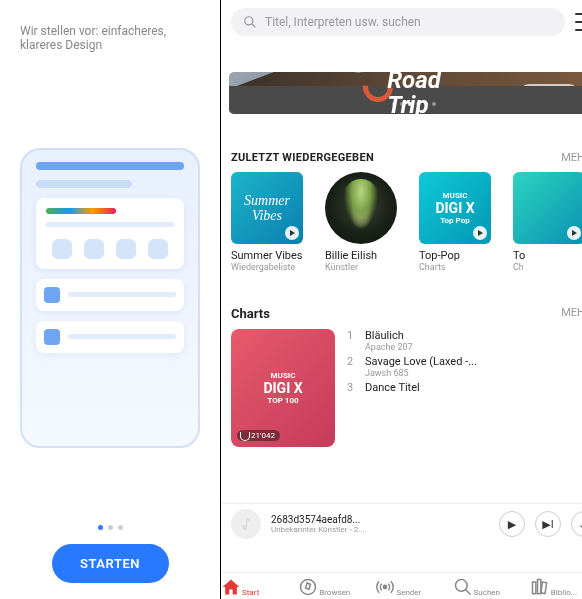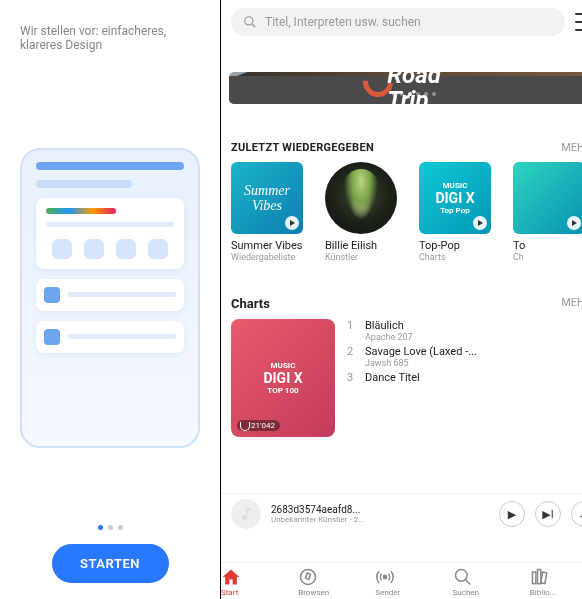--- a/index.html
+++ b/index.html
@@ -67,21 +67,21 @@
 .track .meta { flex: 1; overflow: hidden; }
 .track .tn { color: #222; white-space: nowrap; overflow: hidden; text-overflow: ellipsis; }
 .track .ta { color: #999; font-size: 9px; }
 .player { border-top: 1px solid #eee; padding: 5px 10px; display: flex; align-items: center; gap: 10px; }
 .player .art { width: 30px; height: 30px; background: #eee; border-radius: 50%; display: flex; align-items: center; justify-content: center; color: #ccc; }
 .player .meta { flex: 1; overflow: hidden; }
 .player .tn { font-size: 10px; color: #222; white-space: nowrap; overflow: hidden; text-overflow: ellipsis; }
 .player .ta { font-size: 8px; color: #999; white-space: nowrap; overflow: hidden; text-overflow: ellipsis; }
 .player .ctl { width: 26px; height: 26px; border: 1px solid #ccc; border-radius: 50%; display: flex; align-items: center; justify-content: center; cursor: pointer; font-size: 11px; color: #333; }
 .nav { border-top: 1px solid #eee; display: flex; padding: 4px 0 2px; }
-.nav .ni { flex: 1; display: flex; flex-direction: column; align-items: flex-start; gap: 1px; font-size: 8px; color: #888; cursor: pointer; }
+.nav .ni { flex: 1; display: flex; flex-direction: row; align-items: flex-end; gap: 1px; font-size: 8px; color: #888; cursor: pointer; }
 .nav .ni.a { color: #e53935; }
 .nav .ni svg { width: 20px; height: 20px; }
 </style>
 </head>
 <body>
 
 <div class="left">
   <div class="sub">Wir stellen vor: einfacheres, klareres Design</div>
   <div class="mock">
     <div class="phone">

